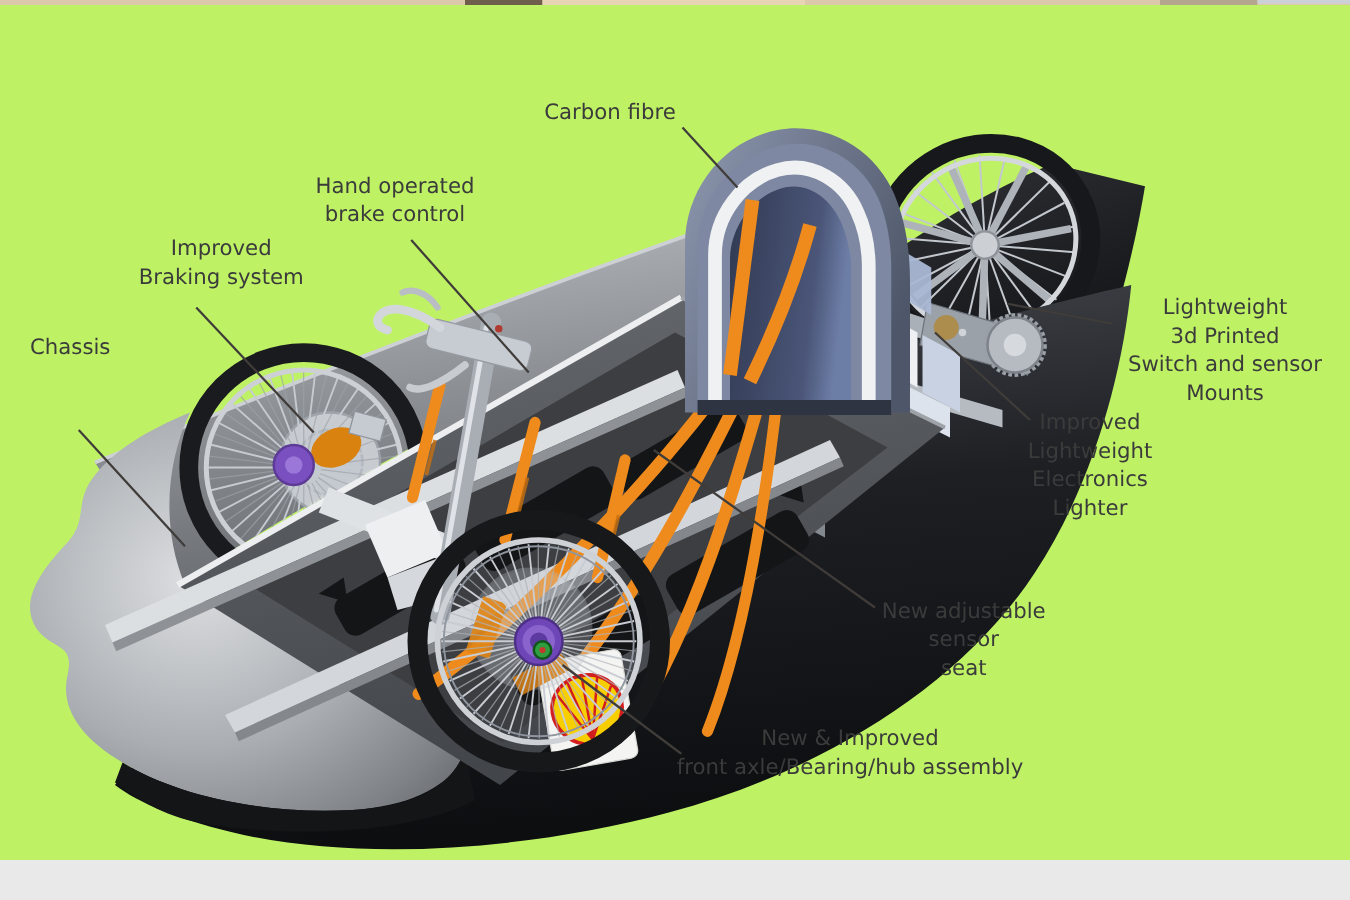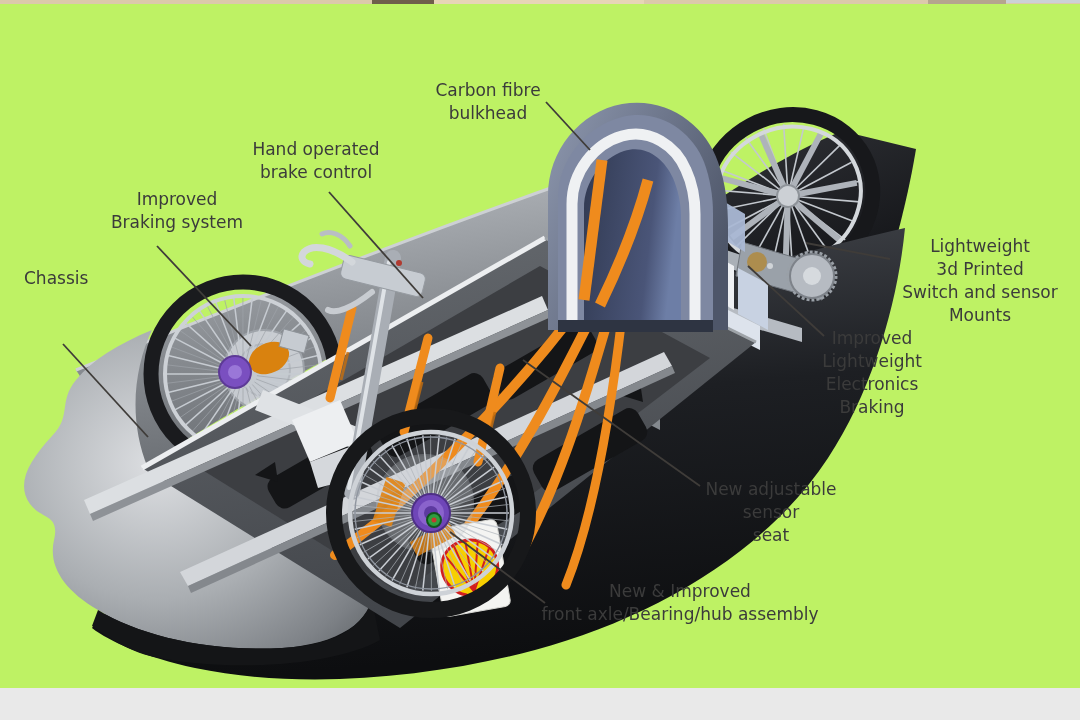--- a/index.html
+++ b/index.html
@@ -378,21 +378,20 @@
       <path d="M63,344 L148,437"></path>
       <path d="M806,243 L890,259"></path>
       <path d="M748,266 L824,336"></path>
       <path d="M523,360 L700,486"></path>
       <path d="M450,532 L545,603"></path>
     </g>
   </svg>
 
   <div class="label" id="lbl-carbon">
     <div>Carbon fibre</div>
-    <div>bulkhead</div>
   </div>
   <div class="label" id="lbl-brake">
     <div>Hand operated</div>
     <div>brake control</div>
   </div>
   <div class="label" id="lbl-braking">
     <div>Improved</div>
     <div>Braking system</div>
   </div>
   <div class="label align-left" id="lbl-chassis">
@@ -401,21 +400,21 @@
   <div class="label" id="lbl-switch">
     <div>Lightweight</div>
     <div>3d Printed</div>
     <div>Switch and sensor</div>
     <div>Mounts</div>
   </div>
   <div class="label" id="lbl-electronics">
     <div>Improved</div>
     <div>Lightweight</div>
     <div>Electronics</div>
-    <div>Braking</div>
+    <div>Lighter</div>
   </div>
   <div class="label" id="lbl-seat">
     <div>New adjustable</div>
     <div>sensor</div>
     <div>seat</div>
   </div>
   <div class="label" id="lbl-axle">
     <div>New &amp; Improved</div>
     <div>front axle/Bearing/hub assembly</div>
   </div>

